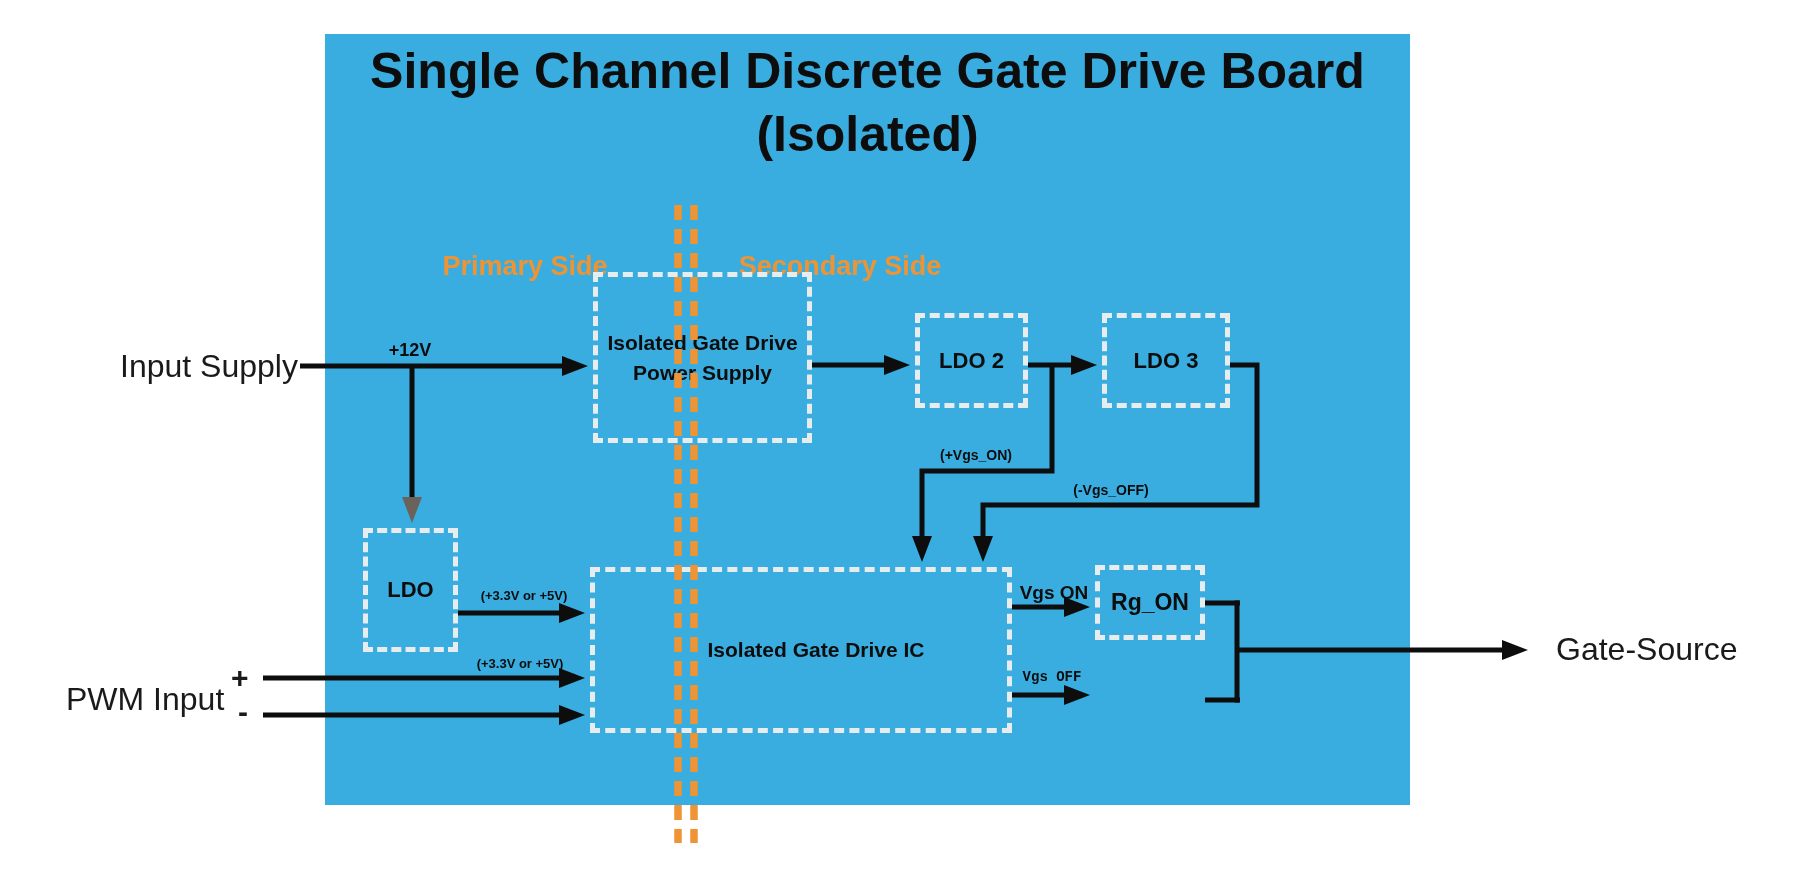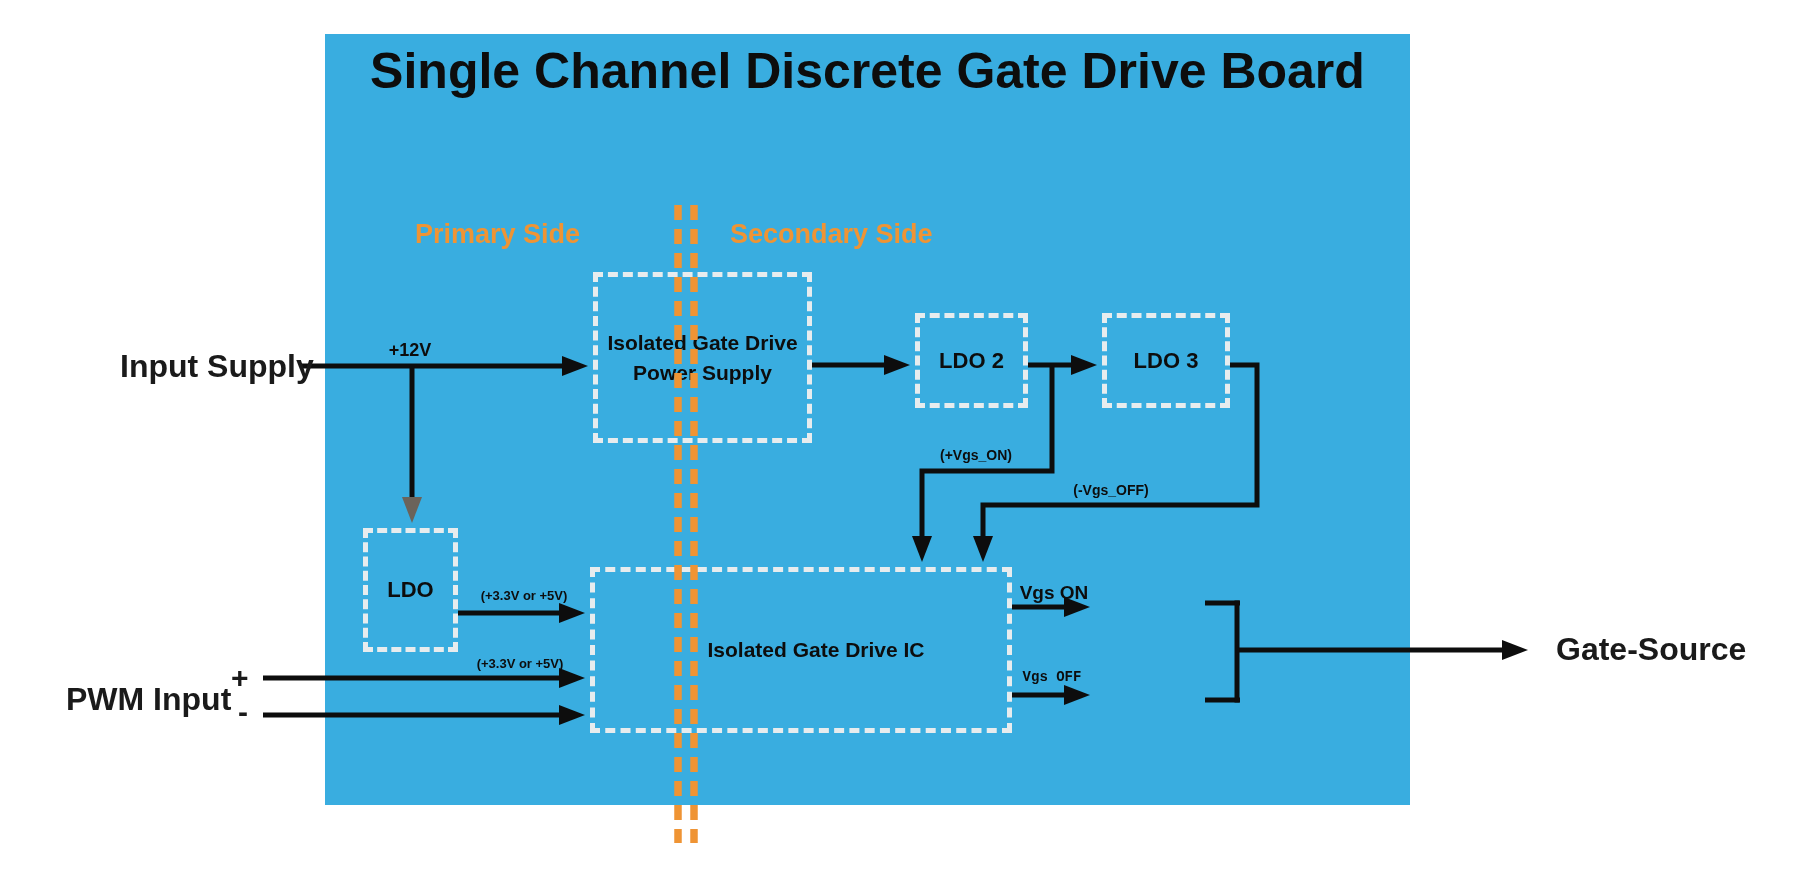--- a/index.html
+++ b/index.html
@@ -6,59 +6,61 @@
   #stage{
     position:relative;width:1800px;height:878px;background:#ffffff;overflow:hidden;
     font-family:"Liberation Sans",sans-serif;color:#111;
   }
   #panel{position:absolute;left:325px;top:34px;width:1085px;height:771px;background:#39ADE0;}
   .title{
     position:absolute;left:325px;top:40px;width:1085px;text-align:center;
     font-size:50px;font-weight:700;line-height:63px;color:#0d0d0d;letter-spacing:0px;
   }
   .region-label{
-    position:absolute;font-size:27px;font-weight:700;color:#EF9434;width:220px;
+    position:absolute;font-size:27px;font-weight:700;color:#EF9434;text-align:center;width:220px;margin-top:32px;
   }
   .block{
     position:absolute;border:5px dashed #E7ECEE;display:flex;align-items:center;justify-content:center;
     text-align:center;font-weight:700;color:#0d0d0d;background:transparent;box-sizing:border-box;
   }
   .sig{
     position:absolute;font-weight:700;color:#0d0d0d;text-align:center;white-space:nowrap;
   }
   .ext{
-    position:absolute;font-size:32px;color:#1a1a1a;white-space:nowrap;line-height:32px;font-weight:bold;
+    position:absolute;font-size:32px;color:#1a1a1a;white-space:nowrap;line-height:32px;
   }
   .pm{position:absolute;font-size:30px;font-weight:600;color:#1a1a1a;line-height:30px;}
   svg.overlay{position:absolute;left:0;top:0;pointer-events:none;}
 </style>
 </head>
 <body>
 
 <div id="stage">
 
   <div id="panel"></div>
 
   <div class="title">
     <div>Single Channel Discrete Gate Drive Board</div>
+    <div>(Isolated)</div>
   </div>
 
   <div class="region-label" style="left:415px;top:219px;">Primary Side</div>
   <div class="region-label" style="left:730px;top:219px;">Secondary Side</div>
 
   <div class="block" style="left:593px;top:272px;width:219px;height:171px;font-size:21px;line-height:30px;padding:0 8px;">Isolated Gate Drive Power Supply</div>
 
   <div class="block" style="left:915px;top:313px;width:113px;height:95px;font-size:22px;">LDO 2</div>
 
   <div class="block" style="left:1102px;top:313px;width:128px;height:95px;font-size:22px;">LDO 3</div>
 
   <div class="block" style="left:363px;top:528px;width:95px;height:124px;font-size:22px;">LDO</div>
 
   <div class="block" style="left:590px;top:567px;width:422px;height:166px;font-size:21px;padding-left:30px;">Isolated Gate Drive IC</div>
 
+  <div class="block" style="left:1095px;top:565px;width:110px;height:75px;font-size:23px;">Rg_ON</div>
 
 
   <svg class="overlay" width="1800" height="878" viewBox="0 0 1800 878">
     <defs>
       <marker id="arrB" markerUnits="userSpaceOnUse" markerWidth="26" markerHeight="20" refX="0" refY="10" orient="auto">
         <path d="M0,0 L26,10 L0,20 Z" fill="#0D0D0D"></path>
       </marker>
       <marker id="arrG" markerUnits="userSpaceOnUse" markerWidth="26" markerHeight="20" refX="0" refY="10" orient="auto">
         <path d="M0,0 L26,10 L0,20 Z" fill="#6B635A"></path>
       </marker>

